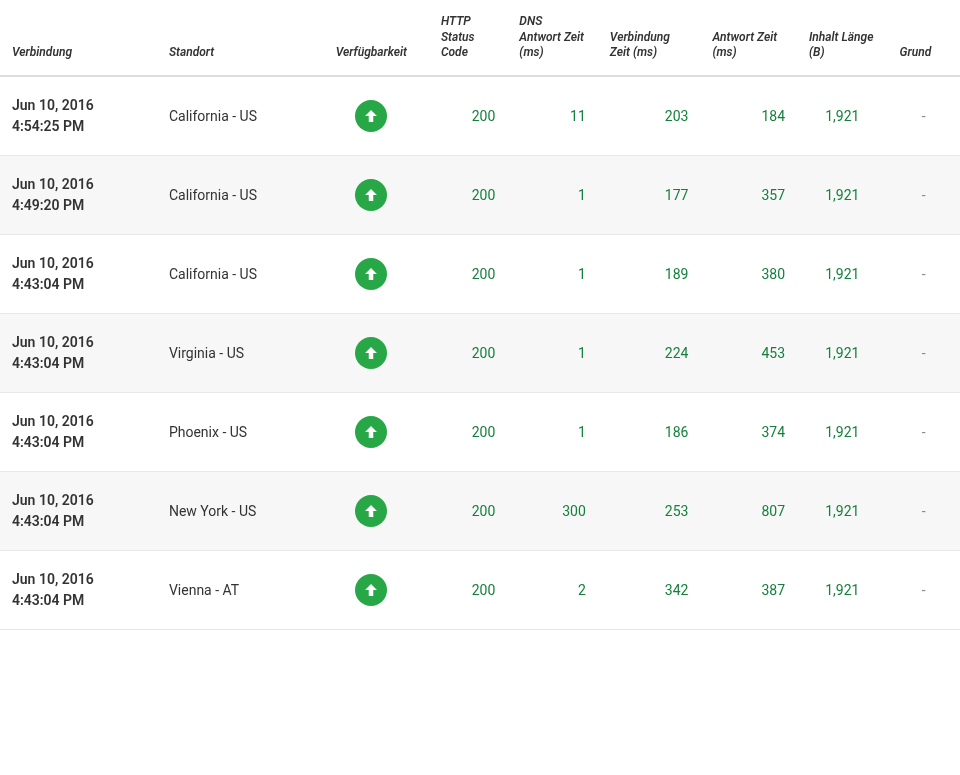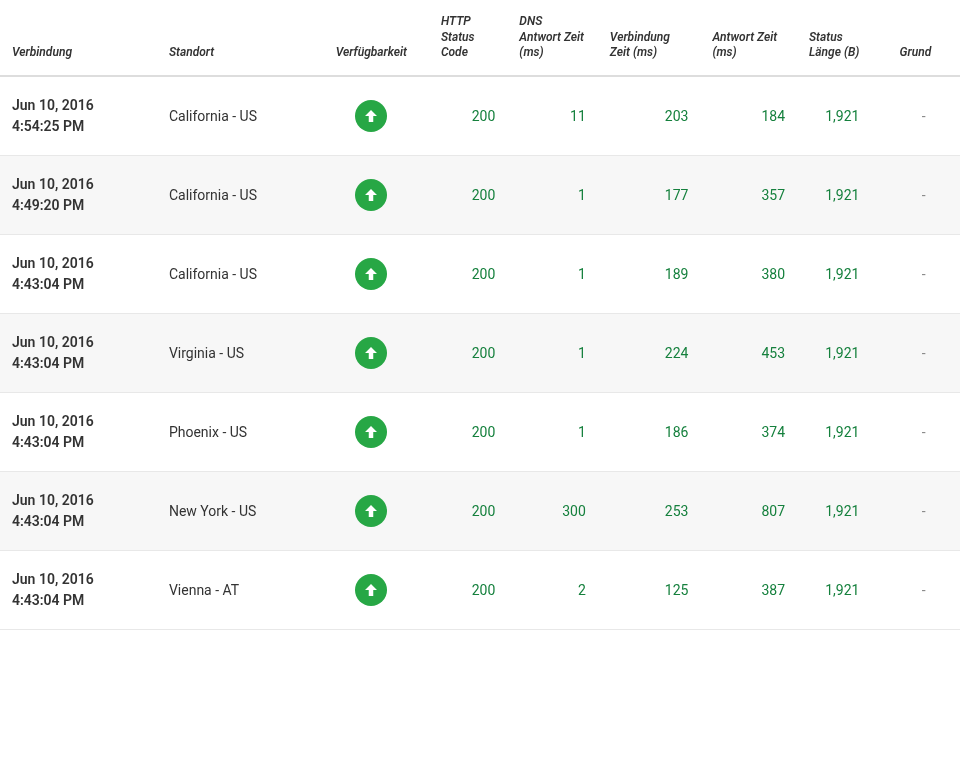--- a/index.html
+++ b/index.html
@@ -122,21 +122,21 @@
   <table>
     <thead>
       <tr>
         <th class="col-sammelzeit">Verbindung</th>
         <th class="col-standort">Standort</th>
         <th class="col-verfugbarkeit">Verfügbarkeit</th>
         <th class="col-http">HTTP Status Code</th>
         <th class="col-dns">DNS Antwort Zeit (ms)</th>
         <th class="col-verbindung">Verbindung Zeit (ms)</th>
         <th class="col-antwort">Antwort Zeit (ms)</th>
-        <th class="col-inhalt">Status Länge (B)</th>
+        <th class="col-inhalt">Inhalt Länge (B)</th>
         <th class="col-grund">Grund</th>
       </tr>
     </thead>
     <tbody id="table-body">
     <tr>
       <td class="col-sammelzeit">
         <div class="cell-date">
           <span>Jun 10, 2016</span><br>
           <span>4:54:25 PM</span>
         </div>
@@ -290,20 +290,20 @@
       </td>
       <td class="col-verfugbarkeit cell-availability">
         <span class="availability-icon">
           <svg viewBox="0 0 24 24" xmlns="http://www.w3.org/2000/svg">
             <path d="M12 4l-8 8h5v8h6v-8h5z"></path>
           </svg>
         </span>
       </td>
       <td class="col-http cell-number">200</td>
       <td class="col-dns cell-number">2</td>
-      <td class="col-verbindung cell-number">125</td>
+      <td class="col-verbindung cell-number">342</td>
       <td class="col-antwort cell-number">387</td>
       <td class="col-inhalt cell-number">1,921</td>
       <td class="col-grund">-</td>
     </tr>
       </tbody>
   </table>
 </div>
 
 </body></html>

